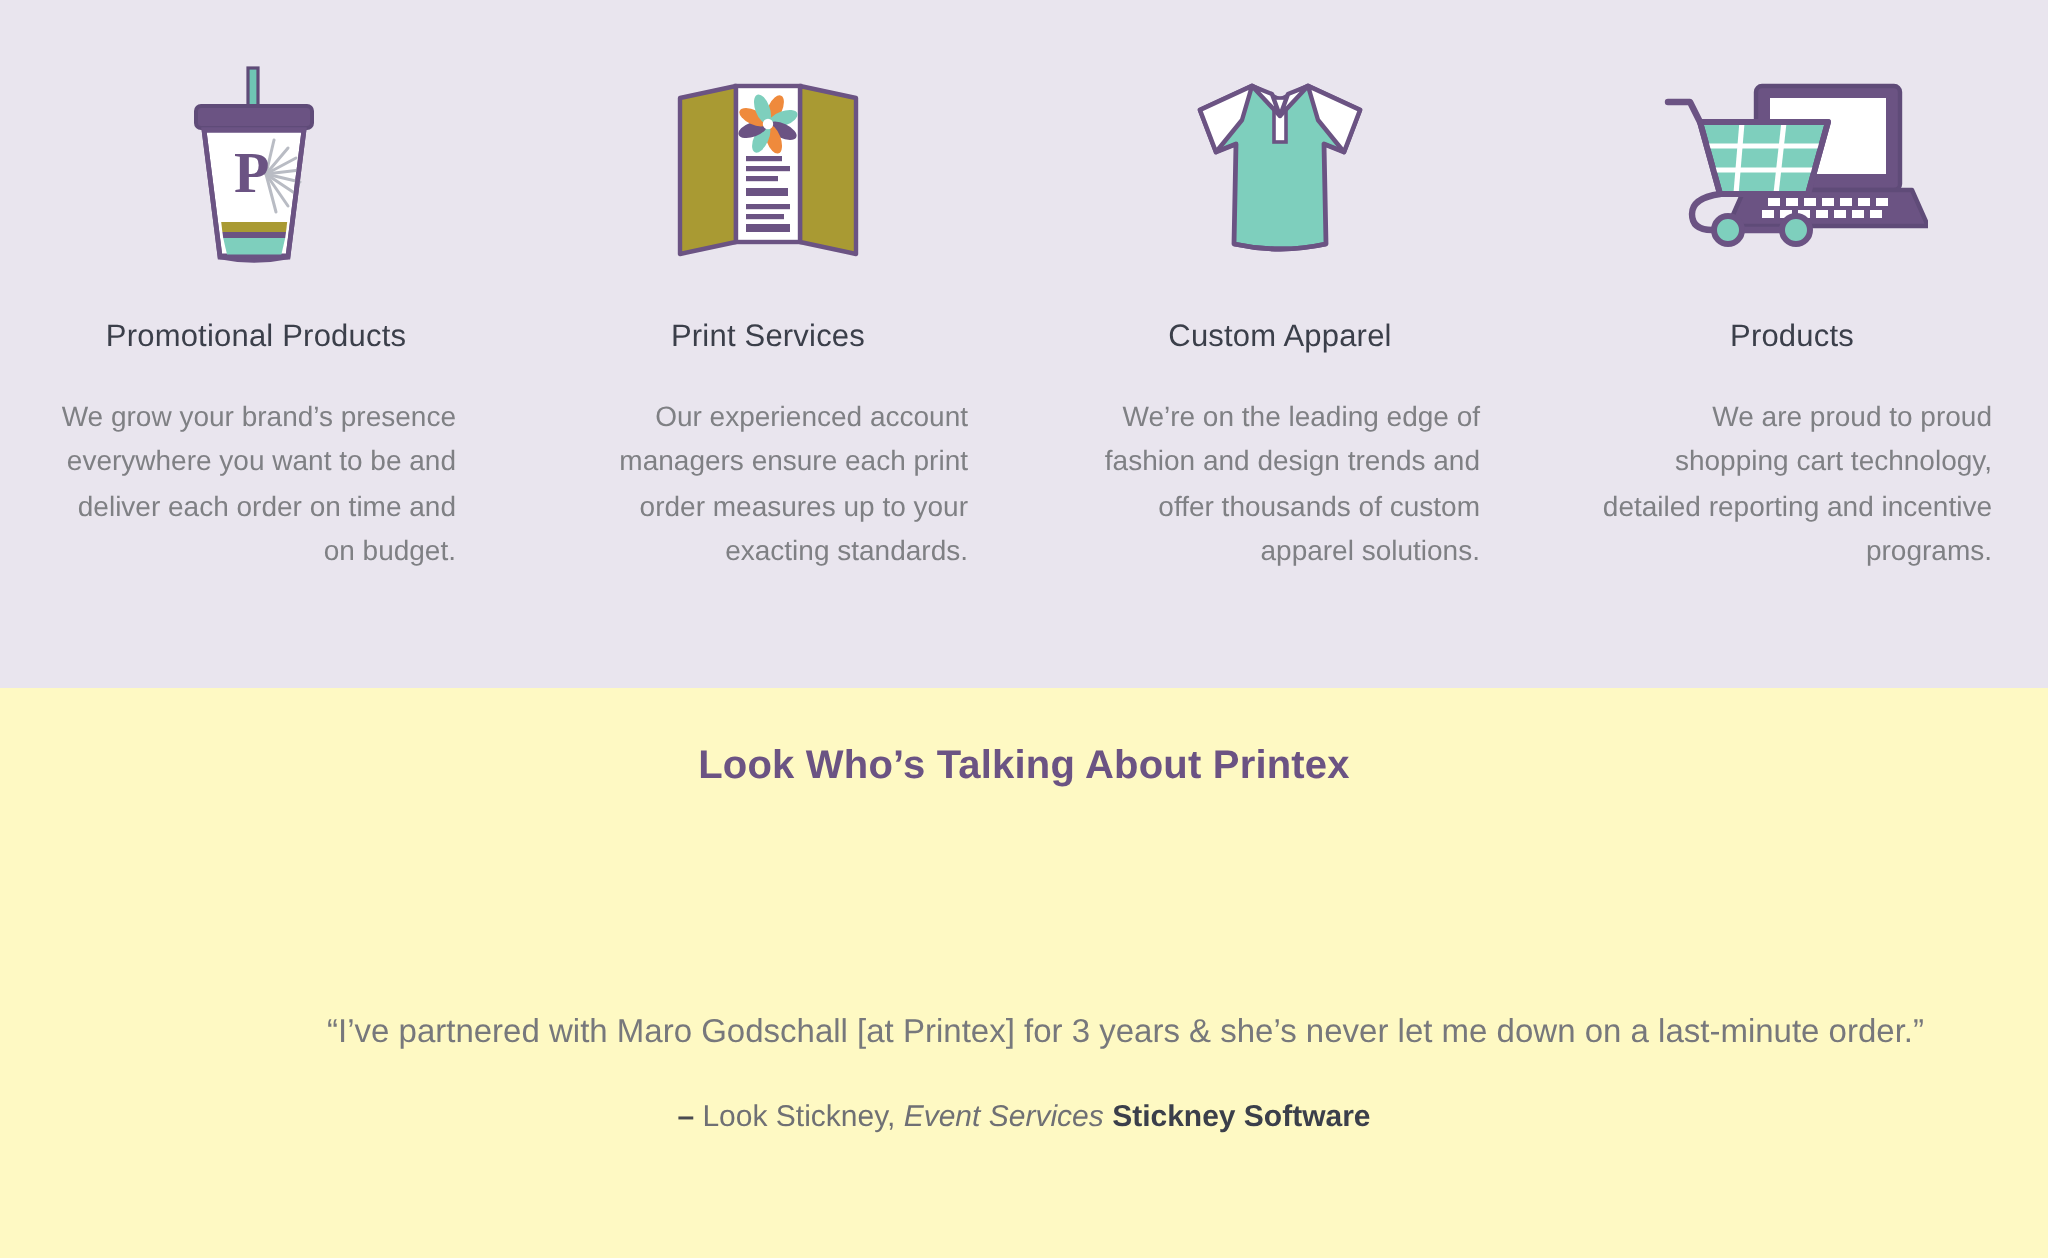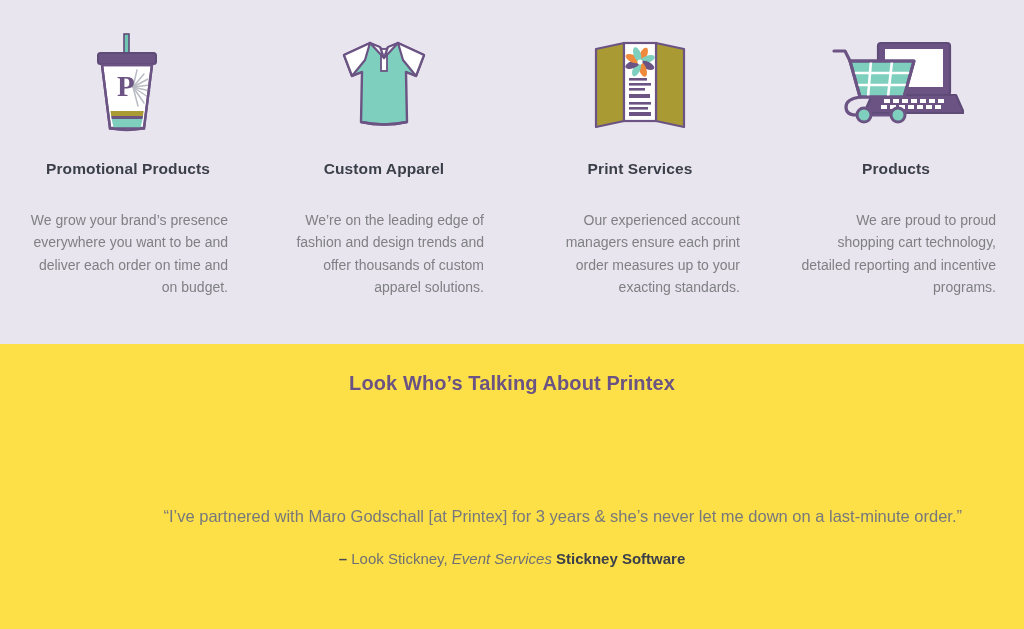--- a/index.html
+++ b/index.html
@@ -35,41 +35,41 @@
     text-align: center;
   }
   .icon-wrap {
     height: 108px;
     display: flex;
     align-items: center;
     justify-content: center;
   }
   .service-title {
     font-size: 15.5px;
-    font-weight: bold;
+    font-weight: normal;
     color: #3b3f4a;
     letter-spacing: .1px;
     margin-top: 22px;
-    margin-bottom: 16px;
+    margin-bottom: 4px;
     line-height: 1.2;
   }
   .service-desc {
     font-size: 14px;
     color: #7f8084;
     line-height: 22.5px;
     margin-top: 14px;
     max-width: 200px;
     text-align: right;
   }
 
   
   .testimonials-section {
     width: 1024px;
     height: 285px;
-    background: #fde047;
+    background: #fef9c3;
     box-sizing: border-box;
     display: flex;
     flex-direction: column;
     align-items: center;
   }
   .testimonials-heading {
     font-size: 20px;
     font-weight: bold;
     color: #6b5383;
     margin-top: 28px;
@@ -127,44 +127,20 @@
         <path d="M25.2 84 L57 84 L56.6 87 L25.6 87 Z" fill="#6b5383"></path>
 
         <path d="M25.6 87 L56.6 87 L54.4 96.5 L27.8 96.5 Z" fill="#7ecfbd"></path>
 
         <path d="M16 33 L66 33 L58 96.5 L24 96.5 Z" fill="none" stroke="#6b5383" stroke-width="2.4"></path>
         <path d="M24 96.5 Q41 100 58 96.5" fill="none" stroke="#6b5383" stroke-width="2.2"></path>
       </svg>
     </div>
     <div class="service-title">Promotional Products</div>
     <div class="service-desc">We grow your brand’s presence everywhere you want to be and deliver each order on time and on budget.</div>
-  </div>
-
-  <div class="service-col">
-    <div class="icon-wrap">
-      <svg width="104" height="100" viewBox="0 0 104 100" aria-hidden="true">
-
-        <path d="M38 9 L52 16 L66 9 L92 21 L84 42 L74 38 L75 88 Q52 93 29 88 L30 38 L20 42 L12 21 Z" fill="#7ecfbd" stroke="#6b5383" stroke-width="2.4" stroke-linejoin="round"></path>
-
-        <path d="M38 9 L33 26 L20 42 L12 21 Z" fill="#ffffff" stroke="#6b5383" stroke-width="2.2" stroke-linejoin="round"></path>
-        <path d="M66 9 L71 26 L84 42 L92 21 Z" fill="#ffffff" stroke="#6b5383" stroke-width="2.2" stroke-linejoin="round"></path>
-
-        <path d="M20 42 L30 38" stroke="#6b5383" stroke-width="2" fill="none"></path>
-        <path d="M84 42 L74 38" stroke="#6b5383" stroke-width="2" fill="none"></path>
-
-        <rect x="49" y="15" width="6" height="22" fill="#ffffff" stroke="#6b5383" stroke-width="1.8"></rect>
-
-        <path d="M38 9 L52 24 L48 13 Z" fill="#ffffff" stroke="#6b5383" stroke-width="2.2" stroke-linejoin="round"></path>
-        <path d="M66 9 L52 24 L56 13 Z" fill="#ffffff" stroke="#6b5383" stroke-width="2.2" stroke-linejoin="round"></path>
-
-        <path d="M29 88 Q52 93 75 88" fill="none" stroke="#6b5383" stroke-width="2.4"></path>
-      </svg>
-    </div>
-    <div class="service-title">Custom Apparel</div>
-    <div class="service-desc">We’re on the leading edge of fashion and design trends and offer thousands of custom apparel solutions.</div>
   </div>
 
   <div class="service-col">
     <div class="icon-wrap">
       <svg width="104" height="100" viewBox="0 0 104 100" aria-hidden="true">
 
         <path d="M8 15 L36 9 L36 87 L8 93 Z" fill="#a99a33" stroke="#6b5383" stroke-width="2.2" stroke-linejoin="round"></path>
 
         <path d="M96 15 L68 9 L68 87 L96 93 Z" fill="#a99a33" stroke="#6b5383" stroke-width="2.2" stroke-linejoin="round"></path>
 
@@ -188,20 +164,44 @@
           <rect x="41" y="54" width="16" height="2.6"></rect>
           <rect x="41" y="60" width="21" height="4"></rect>
           <rect x="41" y="68" width="22" height="2.6"></rect>
           <rect x="41" y="73" width="19" height="2.6"></rect>
           <rect x="41" y="78" width="22" height="4"></rect>
         </g>
       </svg>
     </div>
     <div class="service-title">Print Services</div>
     <div class="service-desc">Our experienced account managers ensure each print order measures up to your exacting standards.</div>
+  </div>
+
+  <div class="service-col">
+    <div class="icon-wrap">
+      <svg width="104" height="100" viewBox="0 0 104 100" aria-hidden="true">
+
+        <path d="M38 9 L52 16 L66 9 L92 21 L84 42 L74 38 L75 88 Q52 93 29 88 L30 38 L20 42 L12 21 Z" fill="#7ecfbd" stroke="#6b5383" stroke-width="2.4" stroke-linejoin="round"></path>
+
+        <path d="M38 9 L33 26 L20 42 L12 21 Z" fill="#ffffff" stroke="#6b5383" stroke-width="2.2" stroke-linejoin="round"></path>
+        <path d="M66 9 L71 26 L84 42 L92 21 Z" fill="#ffffff" stroke="#6b5383" stroke-width="2.2" stroke-linejoin="round"></path>
+
+        <path d="M20 42 L30 38" stroke="#6b5383" stroke-width="2" fill="none"></path>
+        <path d="M84 42 L74 38" stroke="#6b5383" stroke-width="2" fill="none"></path>
+
+        <rect x="49" y="15" width="6" height="22" fill="#ffffff" stroke="#6b5383" stroke-width="1.8"></rect>
+
+        <path d="M38 9 L52 24 L48 13 Z" fill="#ffffff" stroke="#6b5383" stroke-width="2.2" stroke-linejoin="round"></path>
+        <path d="M66 9 L52 24 L56 13 Z" fill="#ffffff" stroke="#6b5383" stroke-width="2.2" stroke-linejoin="round"></path>
+
+        <path d="M29 88 Q52 93 75 88" fill="none" stroke="#6b5383" stroke-width="2.4"></path>
+      </svg>
+    </div>
+    <div class="service-title">Custom Apparel</div>
+    <div class="service-desc">We’re on the leading edge of fashion and design trends and offer thousands of custom apparel solutions.</div>
   </div>
 
   <div class="service-col">
     <div class="icon-wrap">
       <svg width="136" height="94" viewBox="0 0 136 94" aria-hidden="true">
 
         <rect x="50" y="6" width="72" height="52" rx="3" fill="#6b5383" stroke="#5f4b78" stroke-width="2.2"></rect>
         <rect x="57" y="12" width="58" height="38" fill="#ffffff"></rect>
 
         <path d="M44 58 L128 58 L136 76 L36 76 Z" fill="#6b5383" stroke="#5f4b78" stroke-width="2.2" stroke-linejoin="round"></path>

